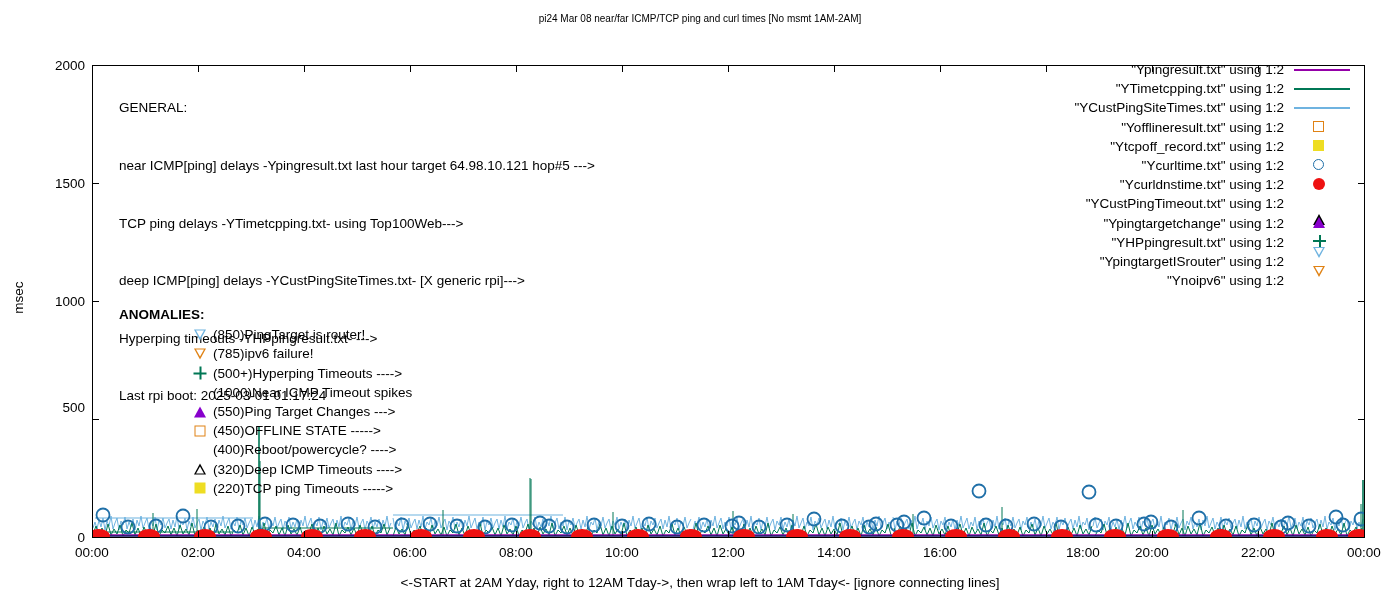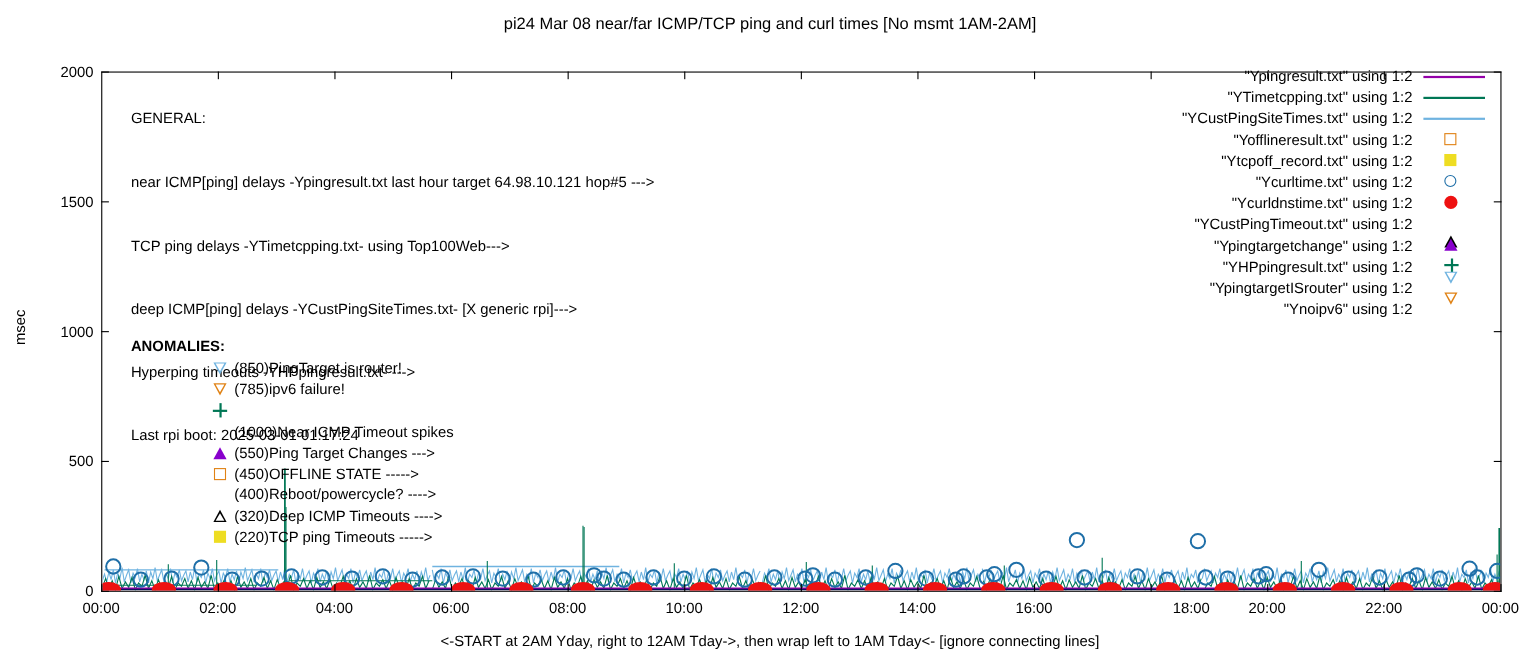--- a/index.html
+++ b/index.html
@@ -1,19 +1,19 @@
 <!DOCTYPE html>
 <html><head>
 <meta charset="utf-8">
 <style>
   html,body{margin:0;padding:0;background:#ffffff;}
   body{width:1400px;height:600px;position:relative;overflow:hidden;
        font-family:"Liberation Sans","DejaVu Sans",sans-serif;color:#000;}
   .abs{position:absolute;}
-  #chart-title{left:0;top:13px;width:1400px;text-align:center;font-size:15px;white-space:nowrap;}
+  #chart-title{left:0;top:13px;width:1400px;text-align:center;font-size:10px;white-space:nowrap;}
   
   #plot-frame{left:92px;top:65px;width:1273px;height:473px;border:1px solid #000;box-sizing:border-box;}
   
   .ytick-label{right:1315px;font-size:13.5px;text-align:right;width:60px;}
   .ytick-mark{left:92px;width:7px;height:1px;background:#000;}
   .ytick-mark.r{left:1358px;}
   #ylabel{left:-22px;top:290px;width:80px;text-align:center;font-size:13.5px;
           transform:rotate(-90deg);transform-origin:center;}
   
   .xtick-label{top:545px;font-size:13.5px;text-align:center;width:70px;}
@@ -70,21 +70,21 @@
 <body>
 
 <div class="abs" id="chart-title">pi24 Mar 08  near/far ICMP/TCP ping and curl times [No msmt 1AM-2AM]</div>
 
 <div class="abs" id="plot-frame"></div>
 
 <div>
   <div class="abs ytick-label" style="top:58px">2000</div>
   <div class="abs ytick-label" style="top:176px">1500</div>
   <div class="abs ytick-label" style="top:294px">1000</div>
-  <div class="abs ytick-label" style="top:412px">500</div>
+  <div class="abs ytick-label" style="top:400px">500</div>
   <div class="abs ytick-label" style="top:530px">0</div>
 
   <div class="abs ytick-mark" style="top:65px"></div>
   <div class="abs ytick-mark" style="top:183px"></div>
   <div class="abs ytick-mark" style="top:301px"></div>
   <div class="abs ytick-mark" style="top:419px"></div>
   <div class="abs ytick-mark" style="top:537px"></div>
 
   <div class="abs ytick-mark r" style="top:65px"></div>
   <div class="abs ytick-mark r" style="top:183px"></div>
@@ -251,20 +251,21 @@
   <div class="anom-row" style="margin-left:68px">
     <span class="anom-sym"><span class="ctr tri-dn-lb"></span></span>
     <span>(850)PingTarget is router!</span>
   </div>
   <div class="anom-row" style="margin-left:68px">
     <span class="anom-sym"><span class="ctr tri-dn-or"></span></span>
     <span>(785)ipv6 failure!</span>
   </div>
   <div class="anom-row" style="margin-left:68px">
     <span class="anom-sym"><span class="ctr plus"></span></span>
+    <span>(500+)Hyperping Timeouts ----&gt;</span>
   </div>
   <div class="anom-row" style="margin-left:68px">
     <span class="anom-sym"></span>
     <span>(1000)Near ICMP Timeout spikes</span>
   </div>
   <div class="anom-row" style="margin-left:68px">
     <span class="anom-sym"><span class="ctr tri-up-fill"></span></span>
     <span>(550)Ping Target Changes ---&gt;</span>
   </div>
   <div class="anom-row" style="margin-left:68px">

